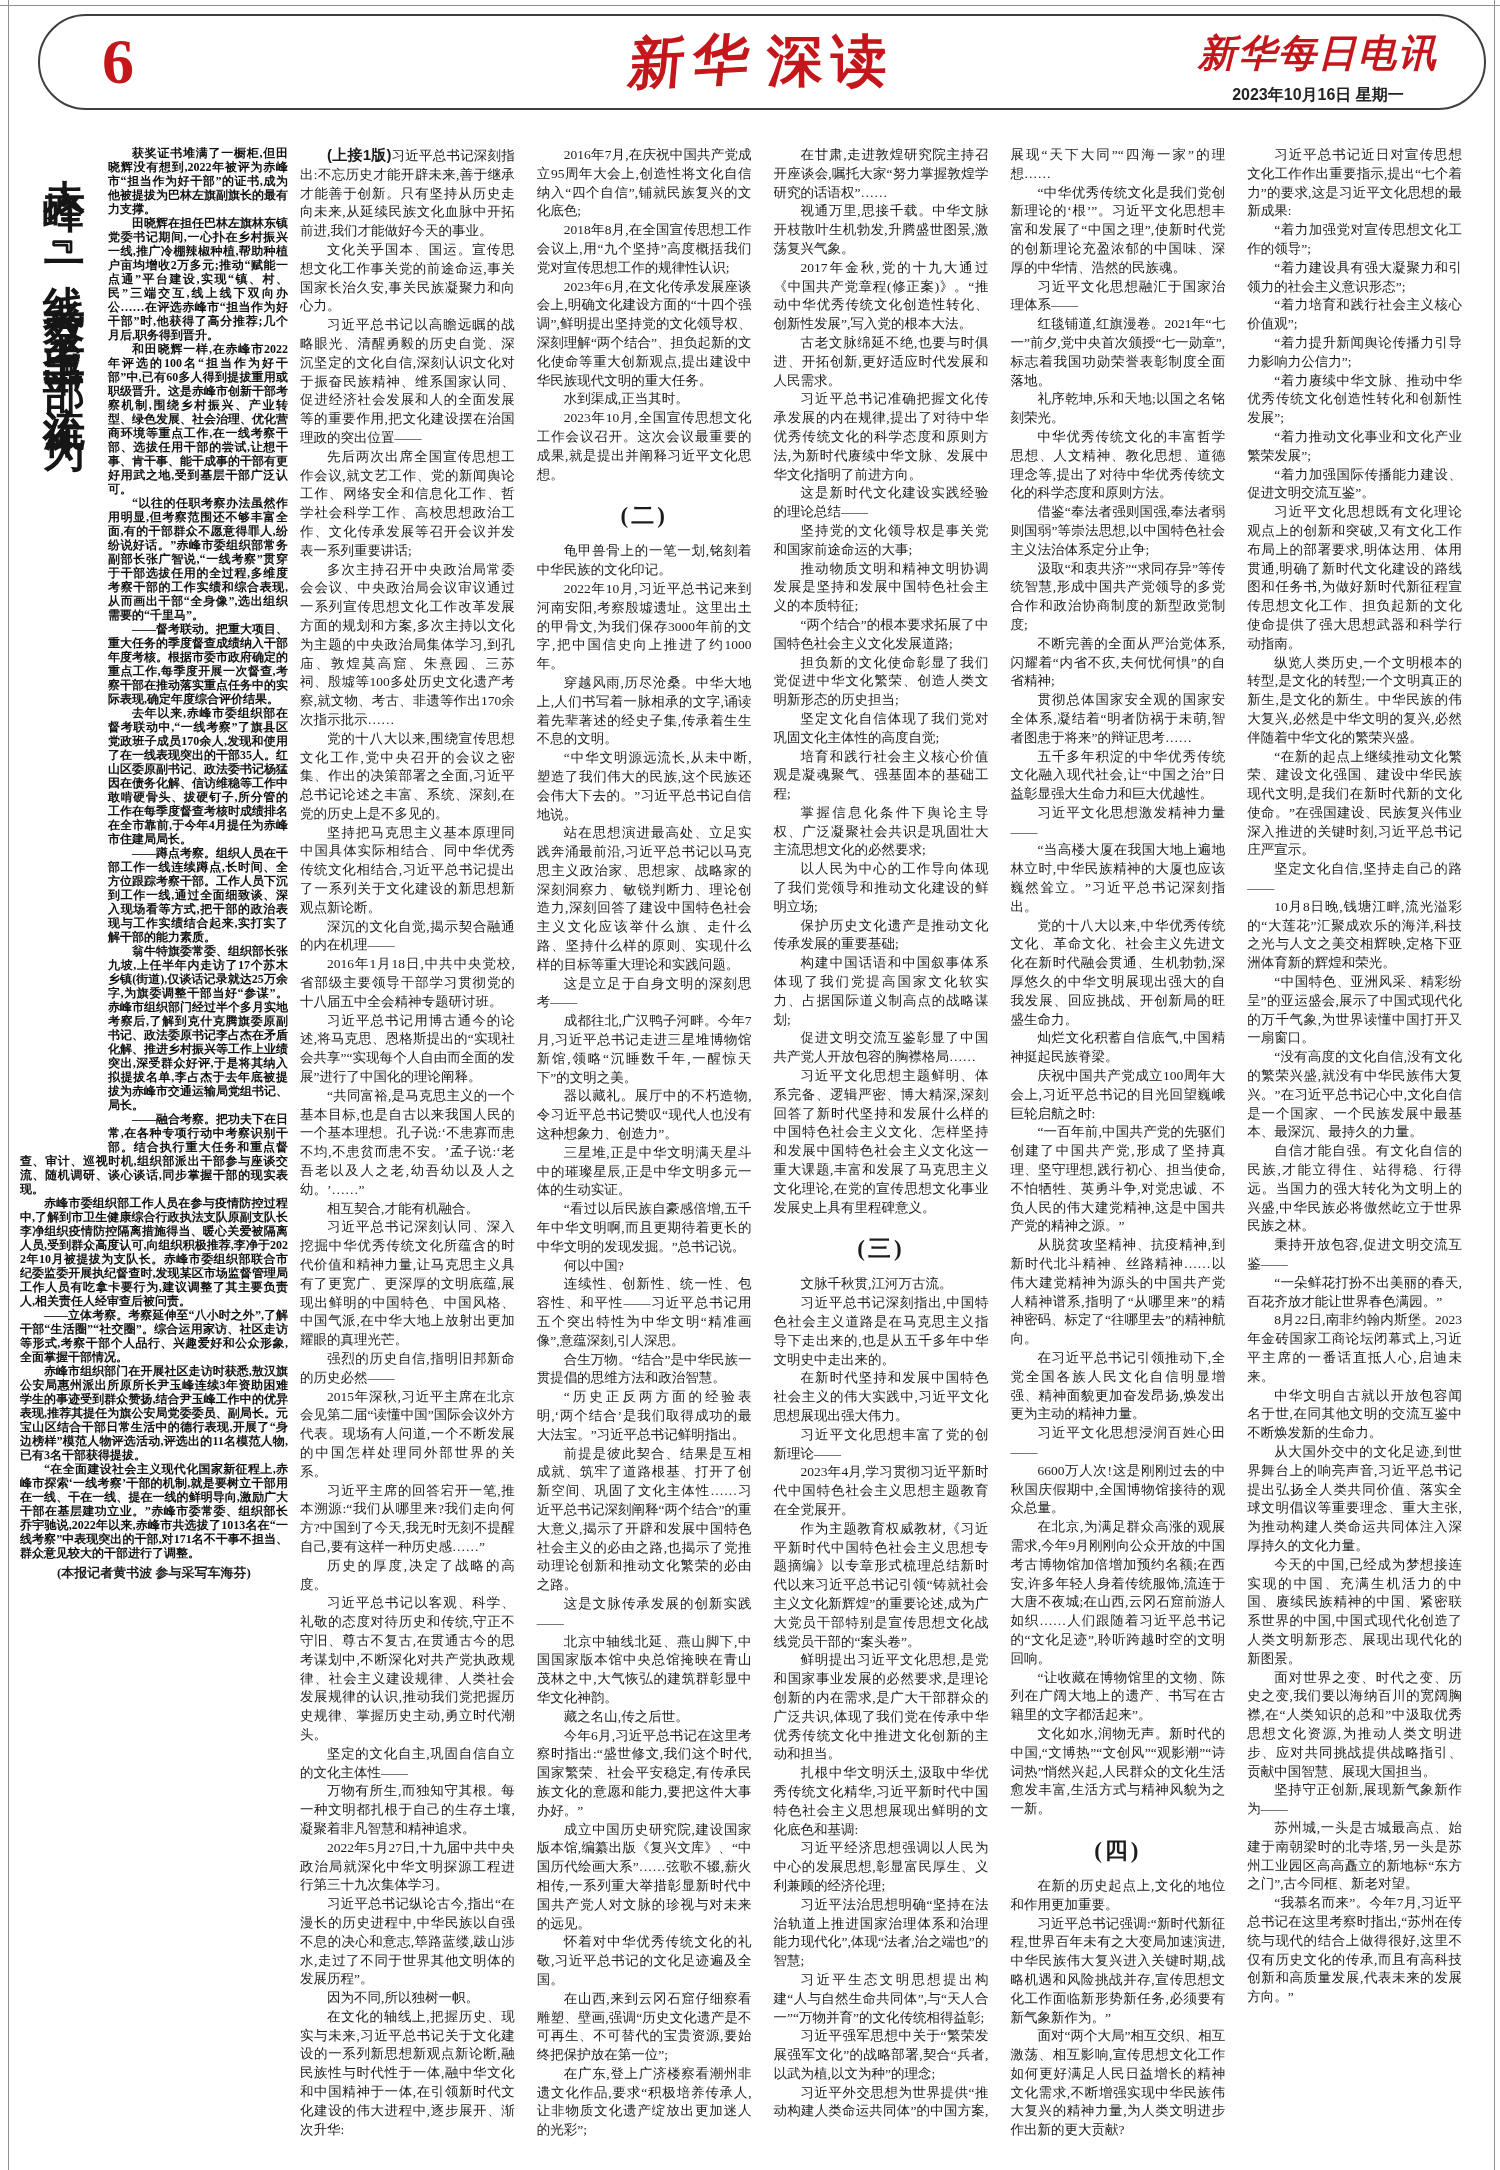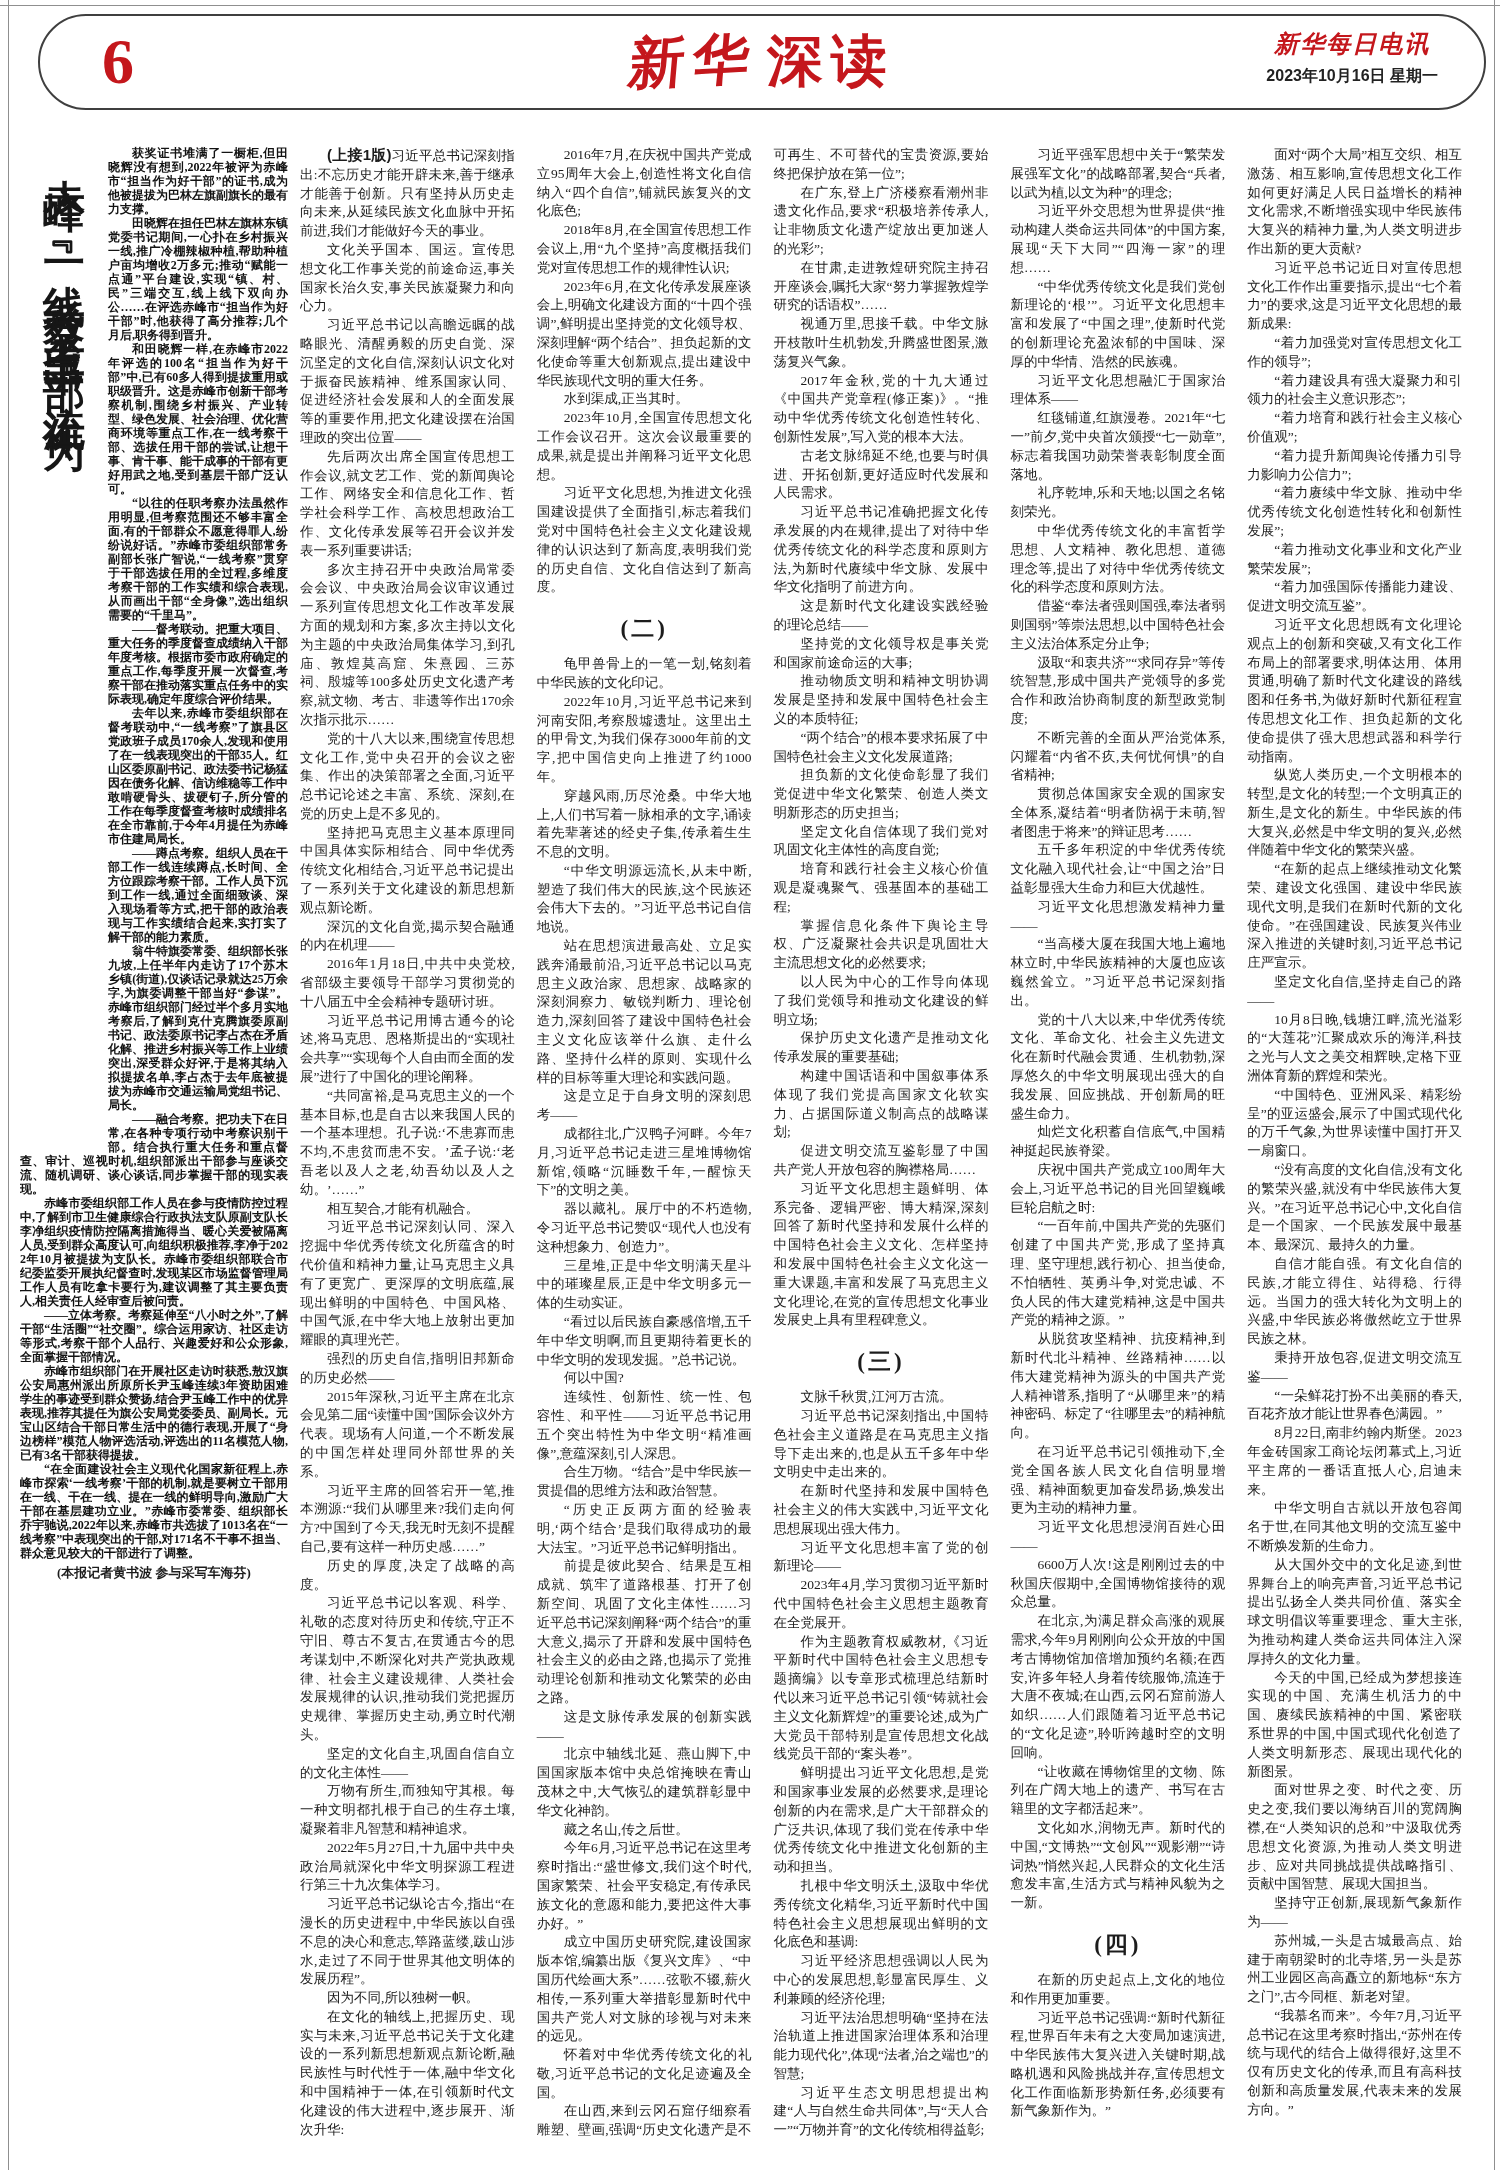--- a/index.html
+++ b/index.html
@@ -12,21 +12,21 @@
 
   
   .masthead { position:absolute; left:38px; top:14px; width:1444px; height:92px;
               border:2px solid #3f3f3f; border-radius:48px; }
   .page-number { position:absolute; left:62px; top:4px; font-size:64px; line-height:84px;
                  font-weight:700; color:var(--accent); }
   .section-title { position:absolute; left:0; right:0; top:10px; text-align:center;
                    font-size:56px; line-height:70px; font-weight:700; color:var(--accent); letter-spacing:8px; }
   .section-title .script { display:inline-block; transform:skewX(-8deg) rotate(-3deg); margin-right:10px; }
   .mast-right { position:absolute; right:46px; top:12px; text-align:center; }
-  .paper-logo { font-size:24px; font-weight:700; font-style:italic; color:var(--accent); letter-spacing:2px; }
+  .paper-logo { font-size:38px; font-weight:700; font-style:italic; color:var(--accent); letter-spacing:2px; }
   .mast-date  { margin-top:6px; font-size:16px; font-weight:600; color:#222; font-style:normal;
                 font-family:"Liberation Sans","DejaVu Sans",sans-serif; }
 
   
   .left-article { position:absolute; left:20px; top:146px; width:268px; height:2004px; overflow:hidden; }
   .vert-headline { float:left; width:88px; height:1002px; display:flex; justify-content:center; align-items:flex-start; }
   .vert-headline span { writing-mode:vertical-rl; text-orientation:upright;
                         font-size:42px; font-weight:700; letter-spacing:12px; line-height:88px; color:#161616; }
   .left-article .para { margin:0; text-indent:2em; text-align:justify; word-break:break-all;
                         font-size:12px; line-height:14px; font-weight:600; color:#121212; }
@@ -102,21 +102,20 @@
       <p class="para">万物有所生,而独知守其根。每一种文明都扎根于自己的生存土壤,凝聚着非凡智慧和精神追求。</p>
       <p class="para">2022年5月27日,十九届中共中央政治局就深化中华文明探源工程进行第三十九次集体学习。</p>
       <p class="para">习近平总书记纵论古今,指出“在漫长的历史进程中,中华民族以自强不息的决心和意志,筚路蓝缕,跋山涉水,走过了不同于世界其他文明体的发展历程”。</p>
       <p class="para">因为不同,所以独树一帜。</p>
       <p class="para">在文化的轴线上,把握历史、现实与未来,习近平总书记关于文化建设的一系列新思想新观点新论断,融民族性与时代性于一体,融中华文化和中国精神于一体,在引领新时代文化建设的伟大进程中,逐步展开、渐次升华:</p>
       <p class="para">2016年7月,在庆祝中国共产党成立95周年大会上,创造性将文化自信纳入“四个自信”,铺就民族复兴的文化底色;</p>
       <p class="para">2018年8月,在全国宣传思想工作会议上,用“九个坚持”高度概括我们党对宣传思想工作的规律性认识;</p>
       <p class="para">2023年6月,在文化传承发展座谈会上,明确文化建设方面的“十四个强调”,鲜明提出坚持党的文化领导权、深刻理解“两个结合”、担负起新的文化使命等重大创新观点,提出建设中华民族现代文明的重大任务。</p>
       <p class="para">水到渠成,正当其时。</p>
       <p class="para">2023年10月,全国宣传思想文化工作会议召开。这次会议最重要的成果,就是提出并阐释习近平文化思想。</p>
-      <p class="para">习近平文化思想,为推进文化强国建设提供了全面指引,标志着我们党对中国特色社会主义文化建设规律的认识达到了新高度,表明我们党的历史自信、文化自信达到了新高度。</p>
       <div class="sec-head">(二)</div>
       <p class="para">龟甲兽骨上的一笔一划,铭刻着中华民族的文化印记。</p>
       <p class="para">2022年10月,习近平总书记来到河南安阳,考察殷墟遗址。这里出土的甲骨文,为我们保存3000年前的文字,把中国信史向上推进了约1000年。</p>
       <p class="para">穿越风雨,历尽沧桑。中华大地上,人们书写着一脉相承的文字,诵读着先辈著述的经史子集,传承着生生不息的文明。</p>
       <p class="para">“中华文明源远流长,从未中断,塑造了我们伟大的民族,这个民族还会伟大下去的。”习近平总书记自信地说。</p>
       <p class="para">站在思想演进最高处、立足实践奔涌最前沿,习近平总书记以马克思主义政治家、思想家、战略家的深刻洞察力、敏锐判断力、理论创造力,深刻回答了建设中国特色社会主义文化应该举什么旗、走什么路、坚持什么样的原则、实现什么样的目标等重大理论和实践问题。</p>
       <p class="para">这是立足于自身文明的深刻思考——</p>
       <p class="para">成都往北,广汉鸭子河畔。今年7月,习近平总书记走进三星堆博物馆新馆,领略“沉睡数千年,一醒惊天下”的文明之美。</p>
       <p class="para">器以藏礼。展厅中的不朽造物,令习近平总书记赞叹“现代人也没有这种想象力、创造力”。</p>
       <p class="para">三星堆,正是中华文明满天星斗中的璀璨星辰,正是中华文明多元一体的生动实证。</p>

